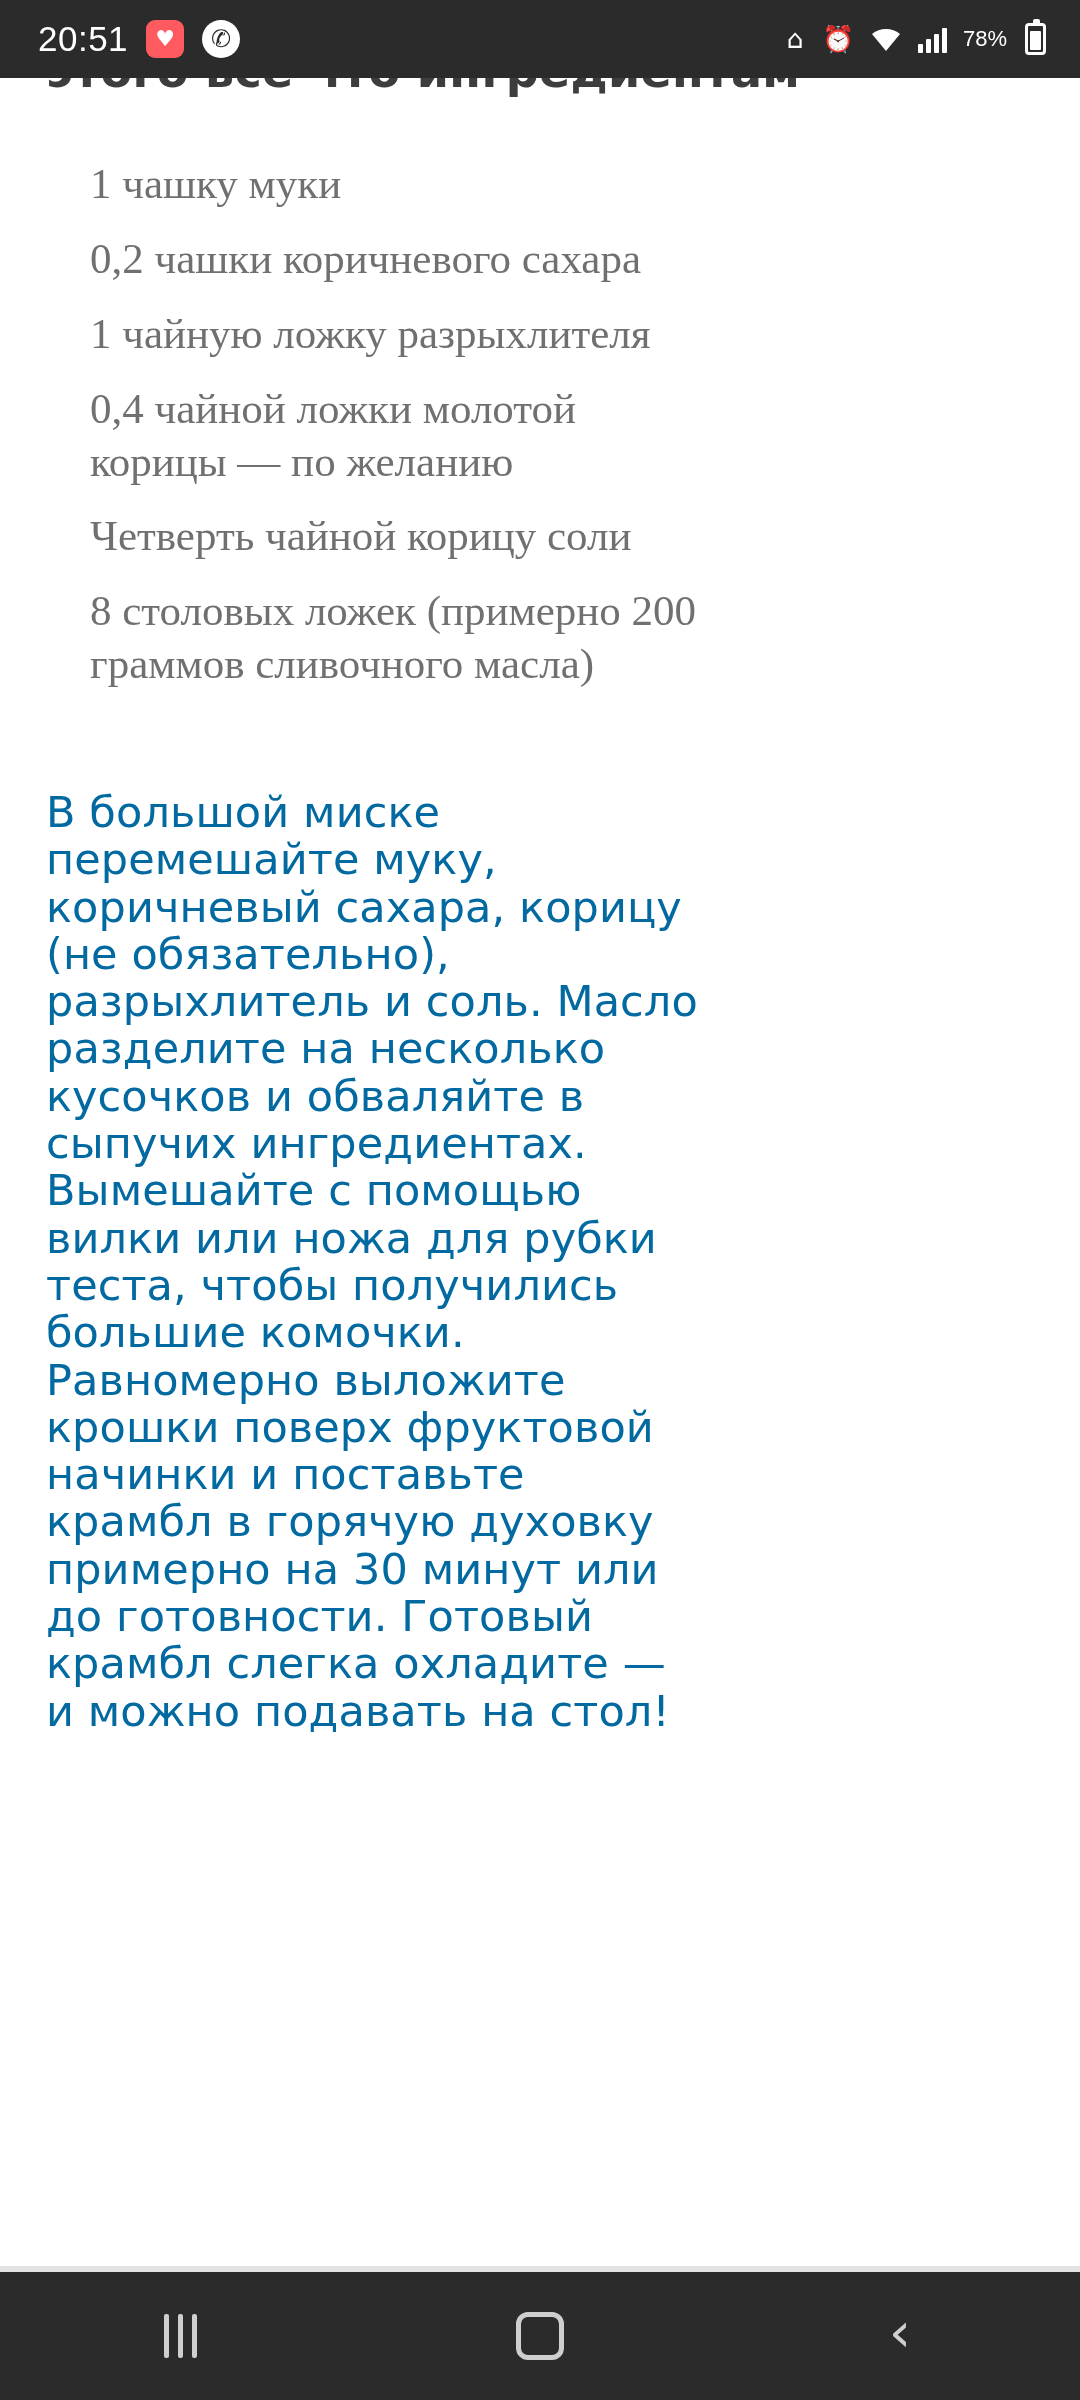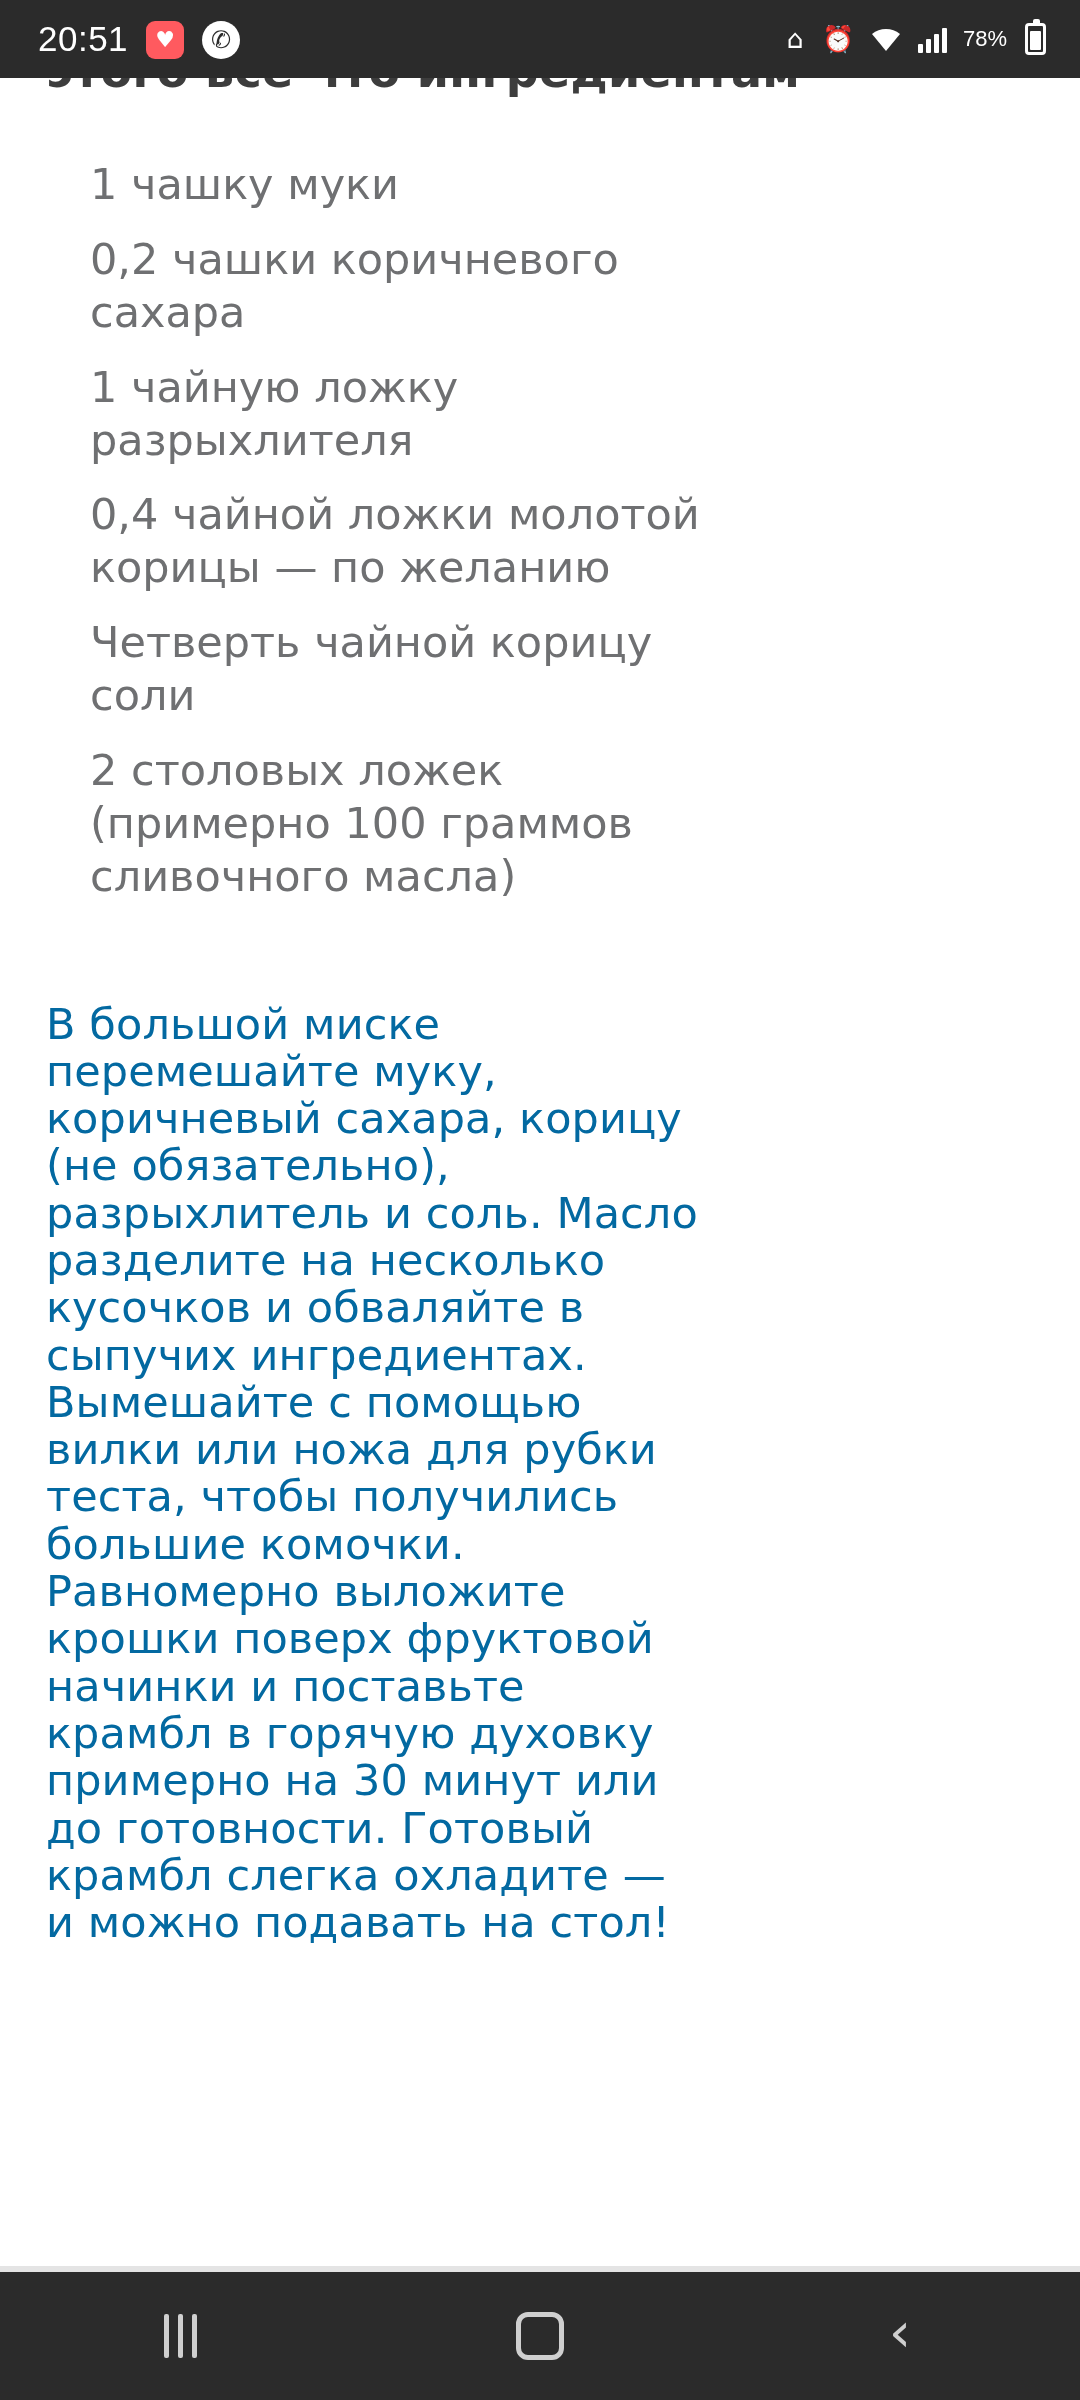--- a/index.html
+++ b/index.html
@@ -27,21 +27,21 @@
     display: flex;
     align-items: center;
     justify-content: space-between;
     padding: 0 34px 0 38px;
     flex: 0 0 auto;
     position: relative;
     z-index: 5;
   }
   .status-left {
     display: flex;
-    align-items: flex-end;
+    align-items: center;
     gap: 18px;
   }
   .clock {
     font-size: 35px;
     letter-spacing: 0.5px;
     font-family: "Liberation Sans", sans-serif;
   }
   .sb-icon {
     display: inline-flex;
     align-items: center;
@@ -135,20 +135,21 @@
     font-weight: 700;
     letter-spacing: 0.3px;
     margin-top: -34px;
     white-space: nowrap;
     overflow: hidden;
   }
   .ingredients {
     list-style: none;
     margin: 60px 0 0 0;
     padding: 0 0 0 44px;
+    font-family: Liberation Serif, serif;
   }
   .ingredients li {
     font-size: 43px;
     line-height: 1.23;
     color: #6f7072;
     margin-bottom: 22px;
     max-width: 610px;
   }
   .body-block {
     margin-top: 98px;
@@ -251,21 +252,21 @@
   <div class="content">
 
     <div class="cut-heading">этого всё что ингредиентам</div>
 
     <ul class="ingredients">
       <li>1 чашку муки</li>
       <li>0,2 чашки коричневого сахара</li>
       <li>1 чайную ложку разрыхлителя</li>
       <li>0,4 чайной ложки молотой корицы — по желанию</li>
       <li>Четверть чайной корицу соли</li>
-      <li>2 столовых ложек (примерно 100 граммов сливочного масла)</li>
+      <li>8 столовых ложек (примерно 200 граммов сливочного масла)</li>
     </ul>
 
     <div class="body-block">
       <p>В большой миске перемешайте муку, коричневый сахара, корицу (не обязательно), разрыхлитель и соль. Масло разделите на несколько кусочков и обваляйте в сыпучих ингредиентах. Вымешайте с помощью вилки или ножа для рубки теста, чтобы получились большие комочки. Равномерно выложите крошки поверх фруктовой начинки и поставьте крамбл в горячую духовку примерно на 30 минут или до готовности. Готовый крамбл слегка охладите — и можно подавать на стол!</p>
     </div>
 
     <div class="scrollbar"></div>
     <div class="bottom-fade"></div>
   </div>
 

